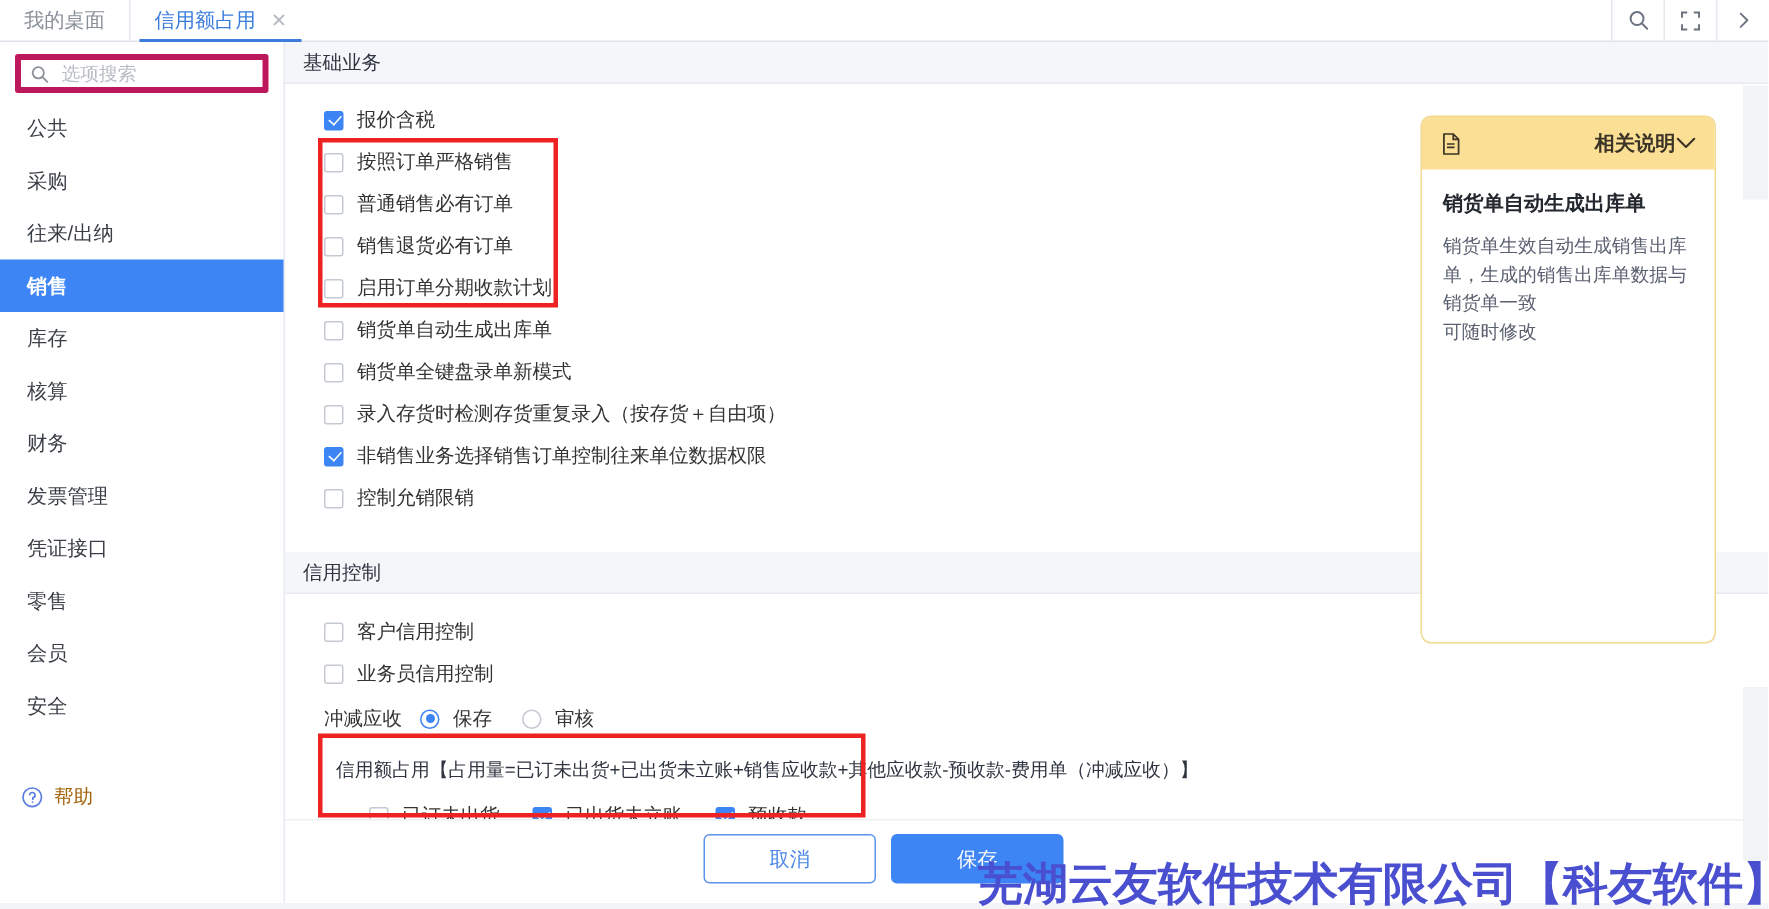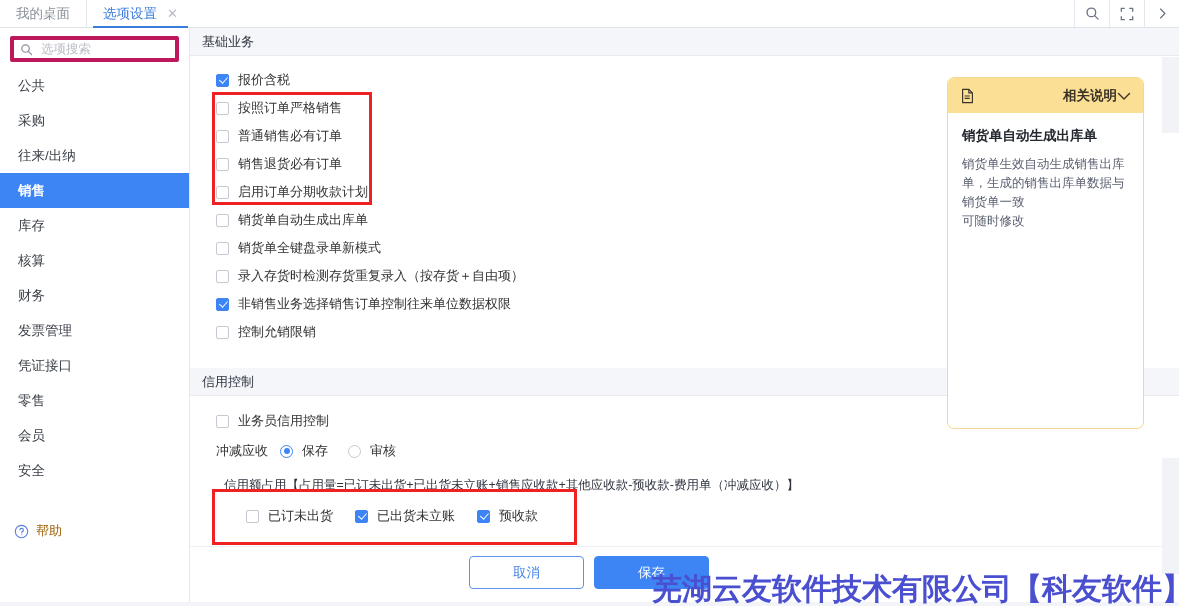--- a/index.html
+++ b/index.html
@@ -342,21 +342,21 @@
   }
 </style>
 </head>
 <body>
 
 <div class="tabbar">
   <div class="tab">
     <span>我的桌面</span>
   </div>
   <div class="tab active">
-    <span>选项设置</span>
+    <span>信用额占用</span>
     <span class="tab-close">✕</span>
   </div>
   <div class="tabbar-spacer"></div>
   <div class="tabbar-tools">
     <div class="tbtn">
       <svg width="15" height="15" viewBox="0 0 16 16" fill="none" stroke="#6b7380" stroke-width="1.4">
         <circle cx="6.8" cy="6.8" r="4.6"></circle>
           <line x1="10.3" y1="10.3" x2="14" y2="14" stroke-linecap="round"></line>
       </svg>
     </div>
@@ -460,20 +460,24 @@
       <span class="cb"></span>
       <span class="olabel">控制允销限销</span>
     </div>
   </div>
 
   <div class="section-head" style="margin-top:18px;">
     <span>信用控制</span>
   </div>
 
   <div class="opt-list" style="padding-top:11px;">
+    <div class="opt">
+      <span class="cb"></span>
+      <span class="olabel">客户信用控制</span>
+    </div>
     <div class="opt">
       <span class="cb"></span>
       <span class="olabel">业务员信用控制</span>
     </div>
 
     <div class="opt" style="margin-top:2px;">
       <span>冲减应收</span>
       <span class="rb on" style="margin-left:12px;"></span>
       <span class="olabel">保存</span>
       <span class="rb" style="margin-left:20px;"></span>

